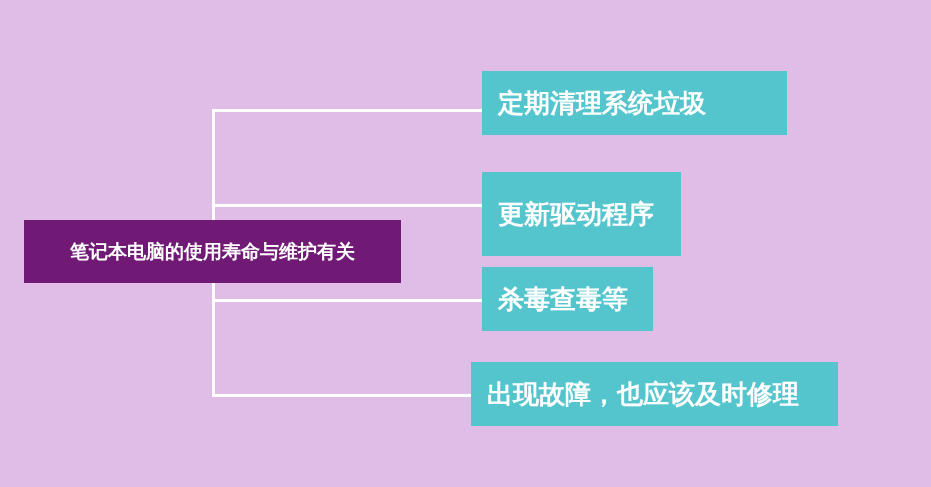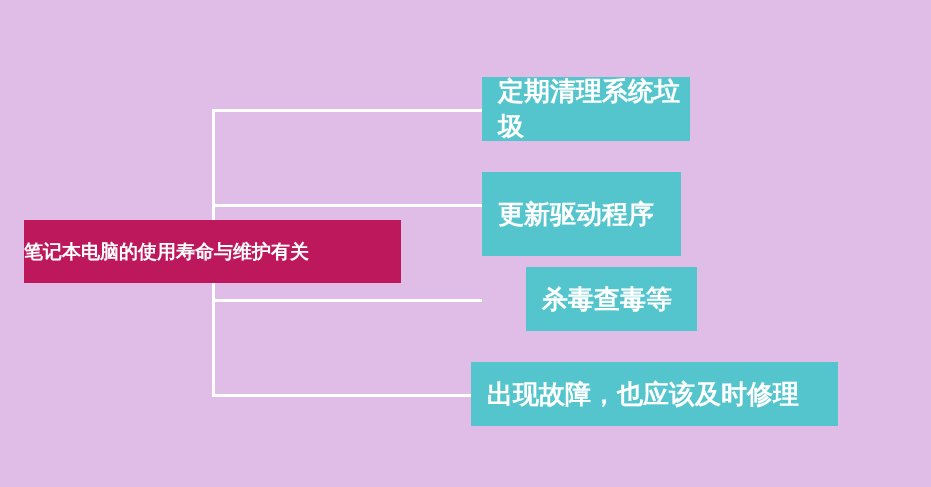--- a/index.html
+++ b/index.html
@@ -1,41 +1,41 @@
 <!DOCTYPE html>
 <html><head>
 <meta charset="utf-8">
 <style>
   html,body{margin:0;padding:0;}
   body{width:931px;height:487px;background:#e0bde6;position:relative;overflow:hidden;
        font-family:"DejaVu Sans","Liberation Sans",sans-serif;}
   .line{position:absolute;background:#ffffff;}
   .node{position:absolute;color:#ffffff;font-weight:bold;display:flex;align-items:center;box-sizing:border-box;}
-  .root{background:#be185d;font-size:19px;}
+  .root{background:#701a75;font-size:19px;justify-content:center;}
   .leaf{background:#55c5cd;font-size:26px;padding-left:16px;}
 </style>
 </head>
 <body>
 
 <div>
   <div class="line" style="left:212px;top:109px;width:3px;height:288px;"></div>
   <div class="line" style="left:212px;top:109px;width:270px;height:3px;"></div>
   <div class="line" style="left:212px;top:204px;width:270px;height:3px;"></div>
   <div class="line" style="left:212px;top:299px;width:270px;height:3px;"></div>
   <div class="line" style="left:212px;top:394px;width:270px;height:3px;"></div>
 
   <div class="node root" style="left:24px;top:220px;width:377px;height:63px;">
     <span>笔记本电脑的使用寿命与维护有关</span>
   </div>
 
-  <div class="node leaf" style="left:482px;top:77px;width:208px;height:64px;">
+  <div class="node leaf" style="left:482px;top:71px;width:305px;height:64px;">
     <span>定期清理系统垃圾</span>
   </div>
   <div class="node leaf" style="left:482px;top:172px;width:199px;height:84px;">
     <span>更新驱动程序</span>
   </div>
-  <div class="node leaf" style="left:482px;top:267px;width:171px;height:64px;margin-left:44px;">
+  <div class="node leaf" style="left:482px;top:267px;width:171px;height:64px;">
     <span>杀毒查毒等</span>
   </div>
   <div class="node leaf" style="left:471px;top:362px;width:367px;height:64px;">
     <span>出现故障，也应该及时修理</span>
   </div>
 </div>
 
 </body></html>

